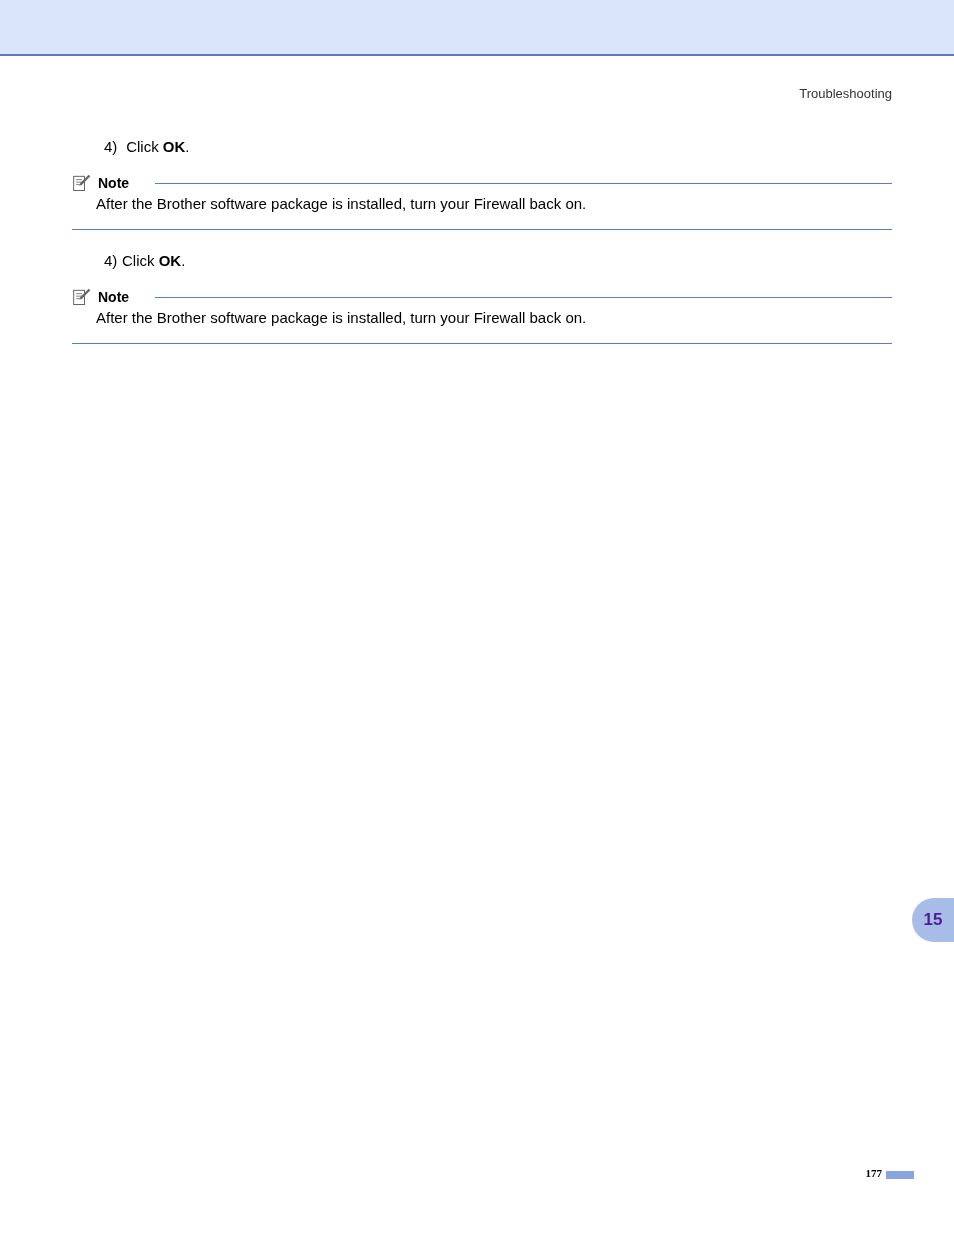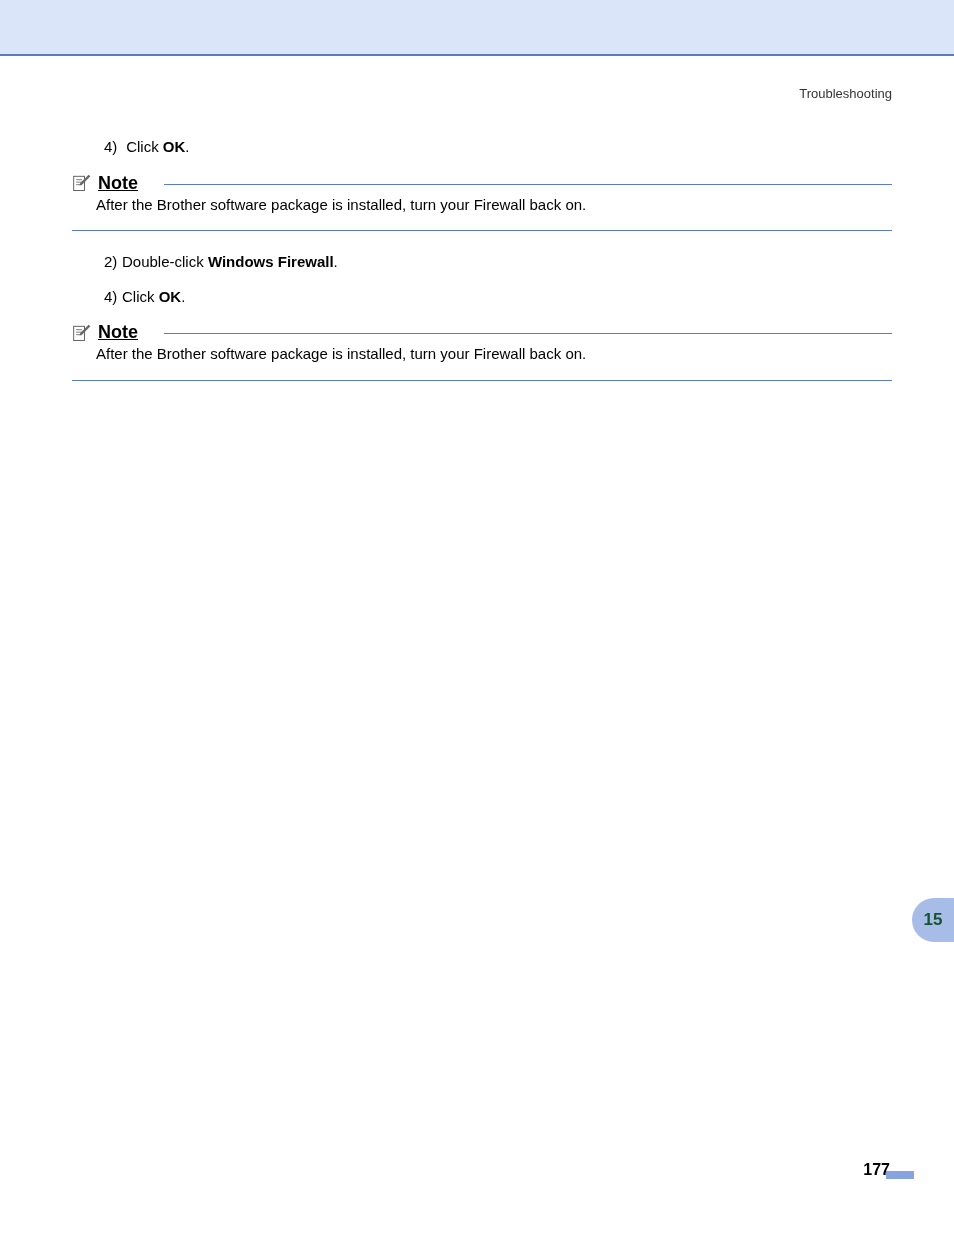--- a/index.html
+++ b/index.html
@@ -54,23 +54,22 @@
       align-items: center;
       gap: 6px;
     }
     .note-icon {
       width: 20px;
       height: 20px;
       flex-shrink: 0;
     }
     .note-label {
       font-weight: bold;
-      font-size: 18px;
+      font-size: 14px;
       margin-right: 20px;
-      text-decoration: underline;
     }
     .note-line {
       flex: 1;
       height: 1px;
       background: #5a7cc4;
       margin-top: 2px;
     }
     .note-text {
       margin-left: 24px;
       line-height: 1.5;
@@ -98,30 +97,31 @@
       position: absolute;
       right: 0;
       top: 898px;
       width: 42px;
       height: 44px;
       background: #a8bce8;
       border-radius: 22px 0 0 22px;
       display: flex;
       align-items: center;
       justify-content: center;
-      color: #14532d;
+      color: #4c1d95;
       font-weight: bold;
       font-size: 17px;
     }
     .page-number {
       position: absolute;
-      right: 64px;
+      right: 72px;
       bottom: 56px;
-      font-size: 16px;
+      font-size: 11px;
       font-weight: bold;
+      font-family: Liberation Serif, serif;
     }
     .page-accent {
       position: absolute;
       right: 40px;
       bottom: 56px;
       width: 28px;
       height: 8px;
       background: #88a4e0;
     }
   </style>
@@ -152,21 +152,20 @@
       </span>
       <span class="note-label">Note</span>
       <span class="note-line"></span>
     </div>
     <div class="note-text">After the Brother software package is installed, turn your Firewall back on.</div>
     <div class="note-bottom-line"></div>
   </div>
 
 
   <div id="steps-container">
-      <div class="step-line"><span class="step-num">2)</span><span>Double-click </span><span class="bold">Windows Firewall</span><span>.</span></div>
       <div class="step-line"><span class="step-num">4)</span><span>Click </span><span class="bold">OK</span><span>.</span></div>
     </div>
 
   <div class="note-block">
     <div class="note-header">
       <span class="note-icon">
         <svg viewBox="0 0 24 24" width="20" height="20">
           <rect x="2" y="4" width="13" height="17" fill="none" stroke="#666" stroke-width="1.2"></rect>
           <line x1="5" y1="8" x2="12" y2="8" stroke="#666" stroke-width="1"></line>
           <line x1="5" y1="11" x2="12" y2="11" stroke="#666" stroke-width="1"></line>

